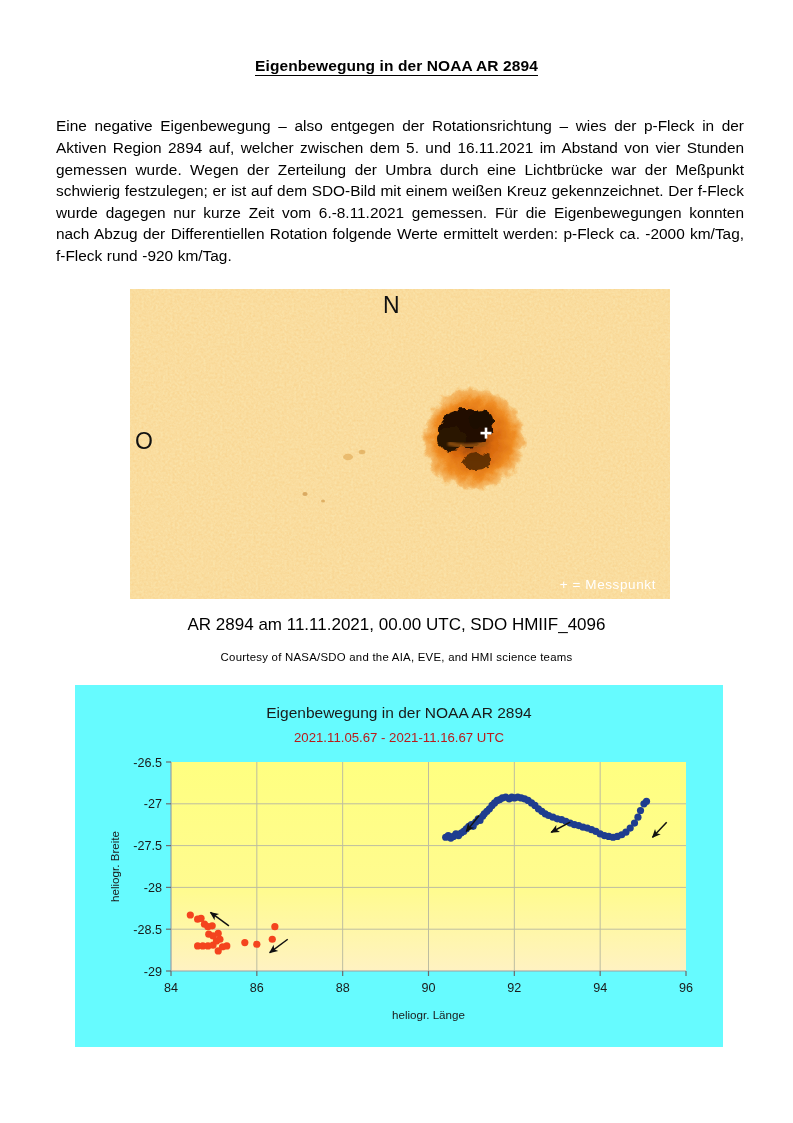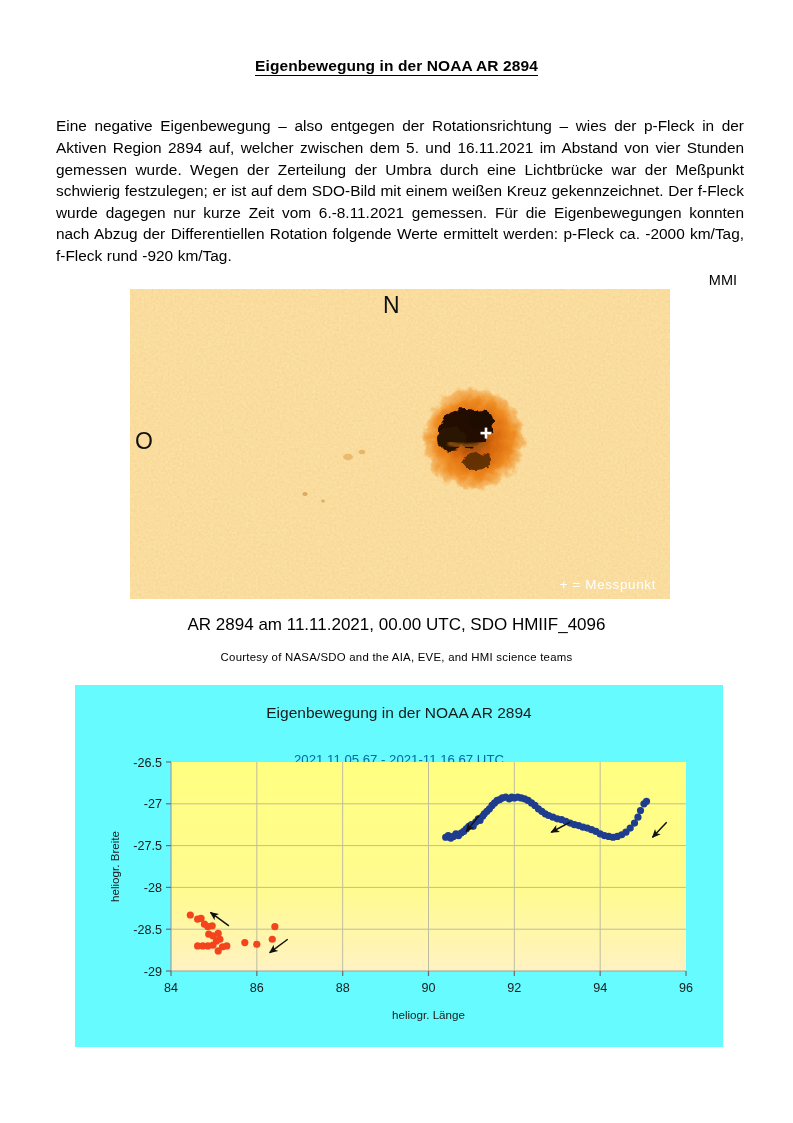--- a/index.html
+++ b/index.html
@@ -81,21 +81,21 @@
     position:absolute;left:75px;top:685px;
     width:648px;height:362px;
     background:#66fbff;
   }
   .chart-title{
     position:absolute;left:0;top:19px;width:648px;
     text-align:center;font-size:15.5px;color:#1a1a1a;
   }
   .chart-subtitle{
     position:absolute;left:0;top:45px;width:648px;
-    text-align:center;font-size:13.2px;color:#0369a1;margin-top:22px;
+    text-align:center;font-size:13.2px;color:#b91c1c;
   }
   .plot-svg{position:absolute;left:0;top:0;width:648px;height:362px;}
 
   .axis-tick{
     font-family:"Liberation Sans",sans-serif;
     font-size:12.6px;fill:#1a1a1a;
   }
   .axis-title{
     font-family:"Liberation Sans",sans-serif;
     font-size:11.6px;fill:#1a1a1a;
@@ -105,21 +105,20 @@
 <body>
 
 <div class="page">
 
   <div class="doc-title">
     <span>Eigenbewegung in der NOAA AR 2894</span>
   </div>
 
   <p class="body-text">Eine negative Eigenbewegung – also entgegen der Rotationsrichtung – wies der p-Fleck in der Aktiven Region 2894 auf, welcher zwischen dem 5. und 16.11.2021 im Abstand von vier Stunden gemessen wurde. Wegen der Zerteilung der Umbra durch eine Lichtbrücke war der Meßpunkt schwierig festzulegen; er ist auf dem SDO-Bild mit einem weißen Kreuz gekennzeichnet. Der f-Fleck wurde dagegen nur kurze Zeit vom 6.-8.11.2021 gemessen. Für die Eigenbewegungen konnten nach Abzug der Differentiellen Rotation folgende Werte ermittelt werden: p-Fleck ca. -2000 km/Tag, f-Fleck rund -920 km/Tag.</p>
 
-  <div class="author-initials">MMI</div>
 
   <div class="solar-figure">
     <svg class="solar-canvas" viewBox="0 0 540 310" preserveAspectRatio="none">
       <defs>
         <filter id="granulation" x="0" y="0" width="100%" height="100%">
           <feTurbulence type="fractalNoise" baseFrequency="0.42" numOctaves="3" seed="7" result="n"></feTurbulence>
           <feColorMatrix in="n" type="matrix" values="0 0 0 0 0.97
                     0 0 0 0 0.79
                     0 0 0 0 0.42
                     0.55 0.35 0 0 0.30" result="c"></feColorMatrix>

